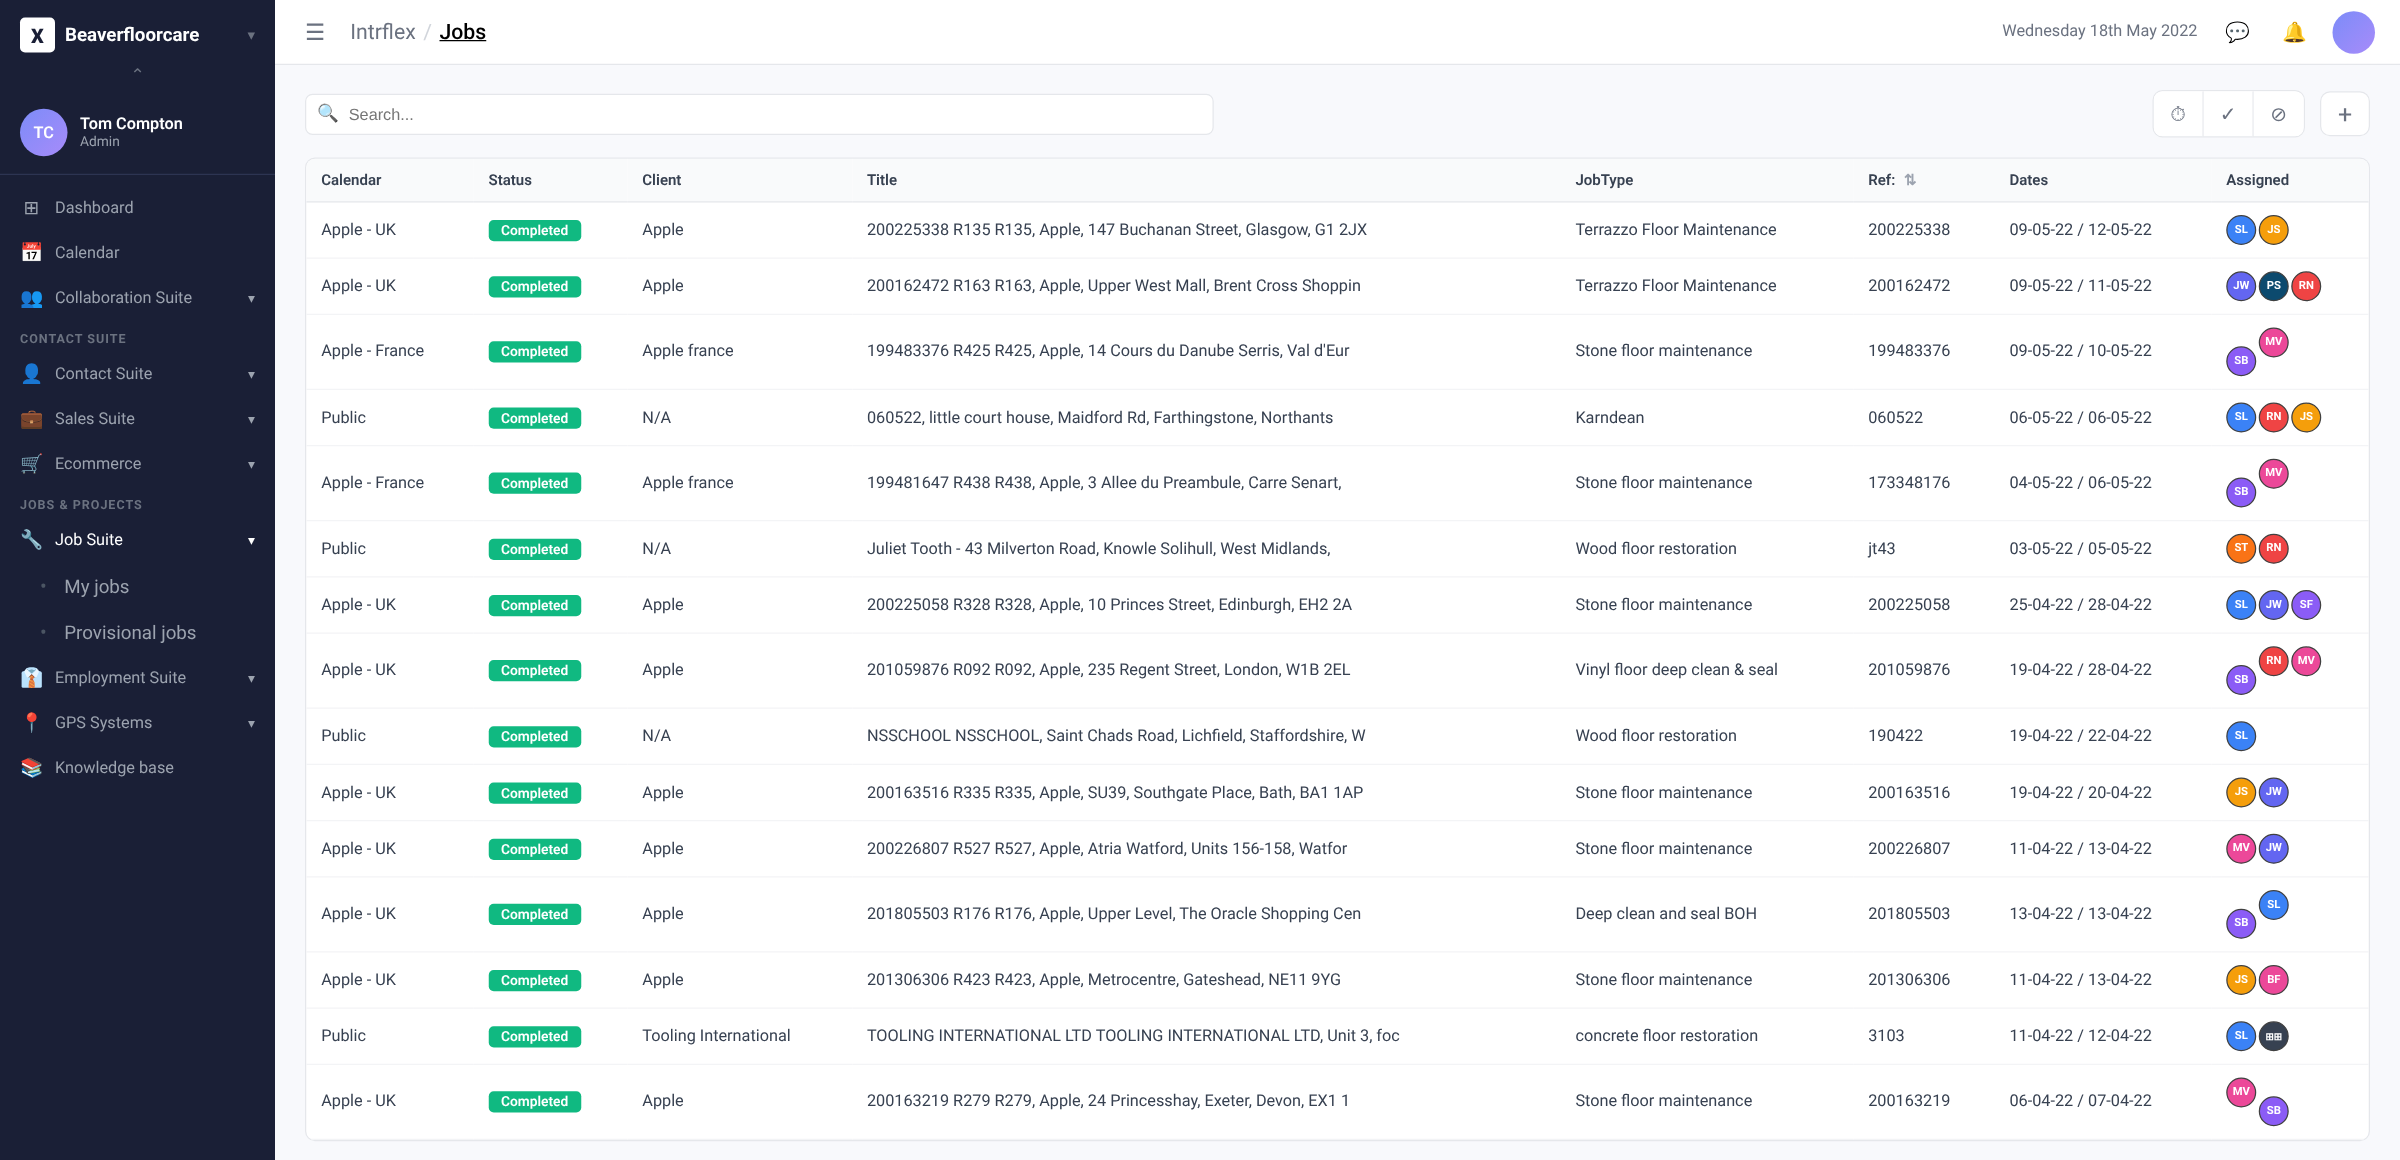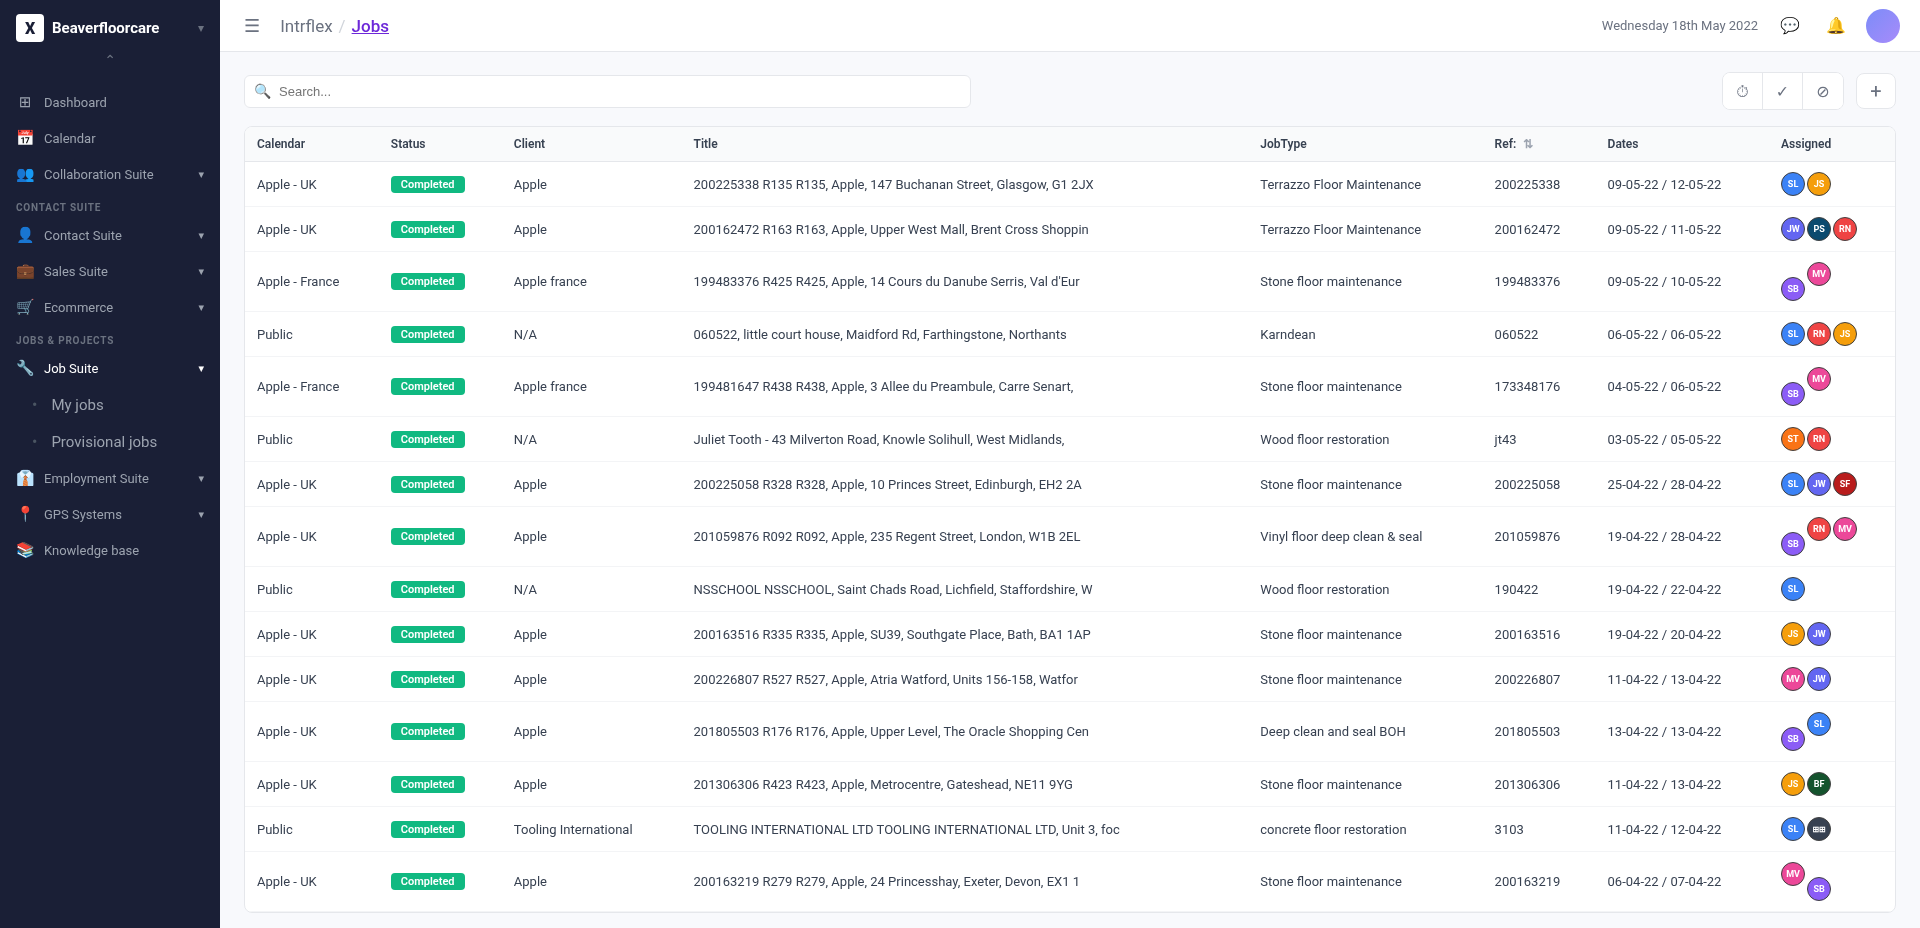--- a/index.html
+++ b/index.html
@@ -135,21 +135,21 @@
       padding: 4px;
     }
     .topbar-breadcrumb {
       display: flex;
       align-items: flex-end;
       gap: 6px;
       font-size: 17px;
       color: #6b7280;
     }
     .topbar-breadcrumb .sep { color: #d1d5db; }
-    .topbar-breadcrumb .current { color: #6d28d9; font-weight: 500; text-decoration: underline; }
+    .topbar-breadcrumb .current { color: #000000; font-weight: 500; text-decoration: underline; }
     .topbar-spacer { flex: 1; }
     .topbar-date { font-size: 13px; color: #6b7280; }
     .topbar-icons { display: flex; align-items: center; gap: 14px; }
     .topbar-icon-btn {
       width: 32px; height: 32px;
       border-radius: 50%;
       display: flex; align-items: center; justify-content: center;
       color: #6b7280;
       cursor: pointer;
       font-size: 16px;
@@ -285,38 +285,45 @@
       color: white;
       border: 1px solid #404040;
     }
     .av-sl { background: #3b82f6; }
     .av-js { background: #f59e0b; }
     .av-jw { background: #6366f1; }
     .av-ps { background: #0c4a6e; }
     .av-rn { background: #ef4444; }
     .av-sb { background: #8b5cf6; margin-top: 15px; }
     .av-mv { background: #ec4899; }
-    .av-sf { background: #b91c1c; }
+    .av-sf { background: #8b5cf6; }
     .av-st { background: #f97316; }
-    .av-bf { background: #14532d; }
+    .av-bf { background: #ec4899; }
     .av-grid { background: #374151; }
   </style>
 </head>
 <body>
 
 <div class="sidebar">
   <div class="sidebar-header">
     <div class="sidebar-logo">
       <div class="logo-icon">X</div>
       <span>Beaverfloorcare</span>
     </div>
     <span class="sidebar-chevron">▾</span>
   </div>
   <div class="sidebar-collapse-btn">⌃</div>
 
+  <div class="sidebar-user">
+    <div class="user-avatar">TC</div>
+    <div class="user-info">
+      <div class="user-name">Tom Compton</div>
+      <div class="user-role">Admin</div>
+    </div>
+  </div>
 
   <nav class="sidebar-nav">
     <div class="nav-item">
       <span class="nav-icon">⊞</span>
       <span>Dashboard</span>
     </div>
     <div class="nav-item">
       <span class="nav-icon">📅</span>
       <span>Calendar</span>
     </div>

